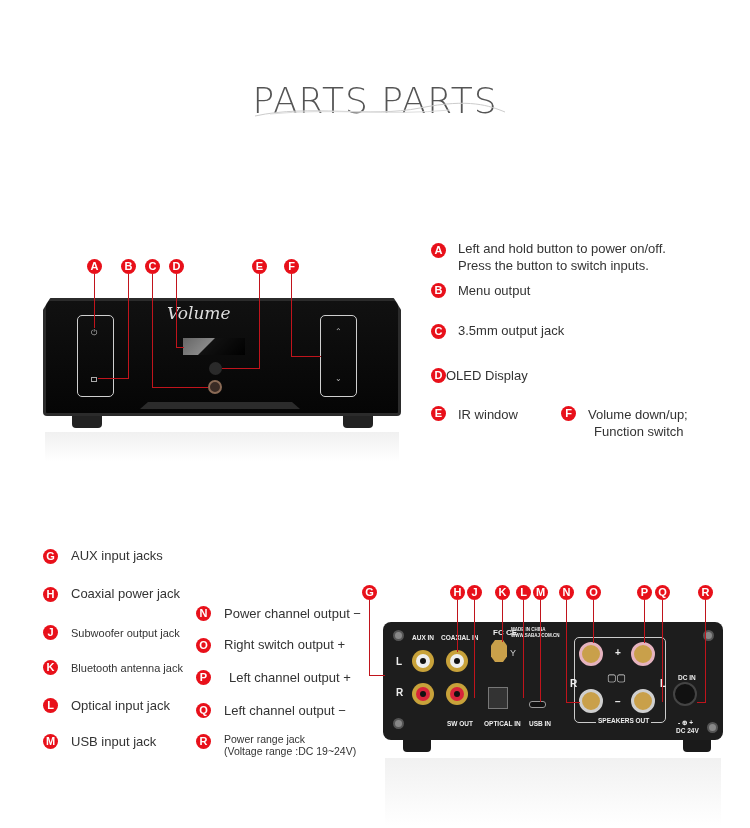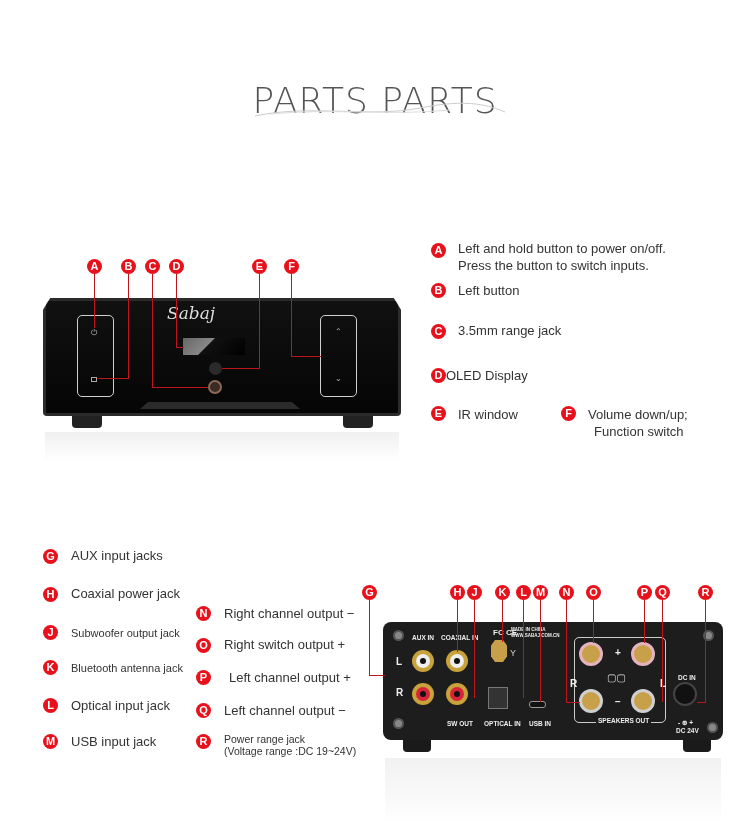--- a/index.html
+++ b/index.html
@@ -90,21 +90,21 @@
   <div class="front-foot" style="left:343px"></div>
   <div class="front-reflect"></div>
 
   <div class="touch-pad" style="left:77px;top:315px"></div>
   <div class="touch-pad" style="left:320px;top:315px"></div>
   <div style="position:absolute;left:91px;top:328px;color:#bbb;font-size:8px">⏻</div>
   <div style="position:absolute;left:91px;top:377px;width:6px;height:5px;border:1px solid #aaa"></div>
   <div style="position:absolute;left:335px;top:327px;color:#bbb;font-size:8px">⌃</div>
   <div style="position:absolute;left:335px;top:374px;color:#bbb;font-size:8px">⌄</div>
 
-  <div class="logo">Sabaj</div>
+  <div class="logo">Volume</div>
   <div class="oled"></div>
   <div class="ir-window"></div>
   <div class="jack35"></div>
   <div class="front-trim"></div>
 
   <div class="badge" style="left:87px;top:259px">A</div>
   <div class="badge" style="left:121px;top:259px">B</div>
   <div class="badge" style="left:145px;top:259px">C</div>
   <div class="badge" style="left:169px;top:259px">D</div>
   <div class="badge" style="left:252px;top:259px">E</div>
@@ -122,24 +122,24 @@
   <div class="line" style="left:291px;top:274px;width:1px;height:82px"></div>
   <div class="line" style="left:291px;top:356px;width:30px;height:1px"></div>
 </div>
 
 <div>
   <div class="badge" style="left:431px;top:243px">A</div>
   <div class="lbl" style="left:458px;top:240px">Left and hold button to power on/off.</div>
   <div class="lbl" style="left:458px;top:257px">Press the button to switch inputs.</div>
 
   <div class="badge" style="left:431px;top:283px">B</div>
-  <div class="lbl" style="left:458px;top:282px">Left button</div>
+  <div class="lbl" style="left:458px;top:282px">Menu output</div>
 
   <div class="badge" style="left:431px;top:324px">C</div>
-  <div class="lbl" style="left:458px;top:322px">3.5mm range jack</div>
+  <div class="lbl" style="left:458px;top:322px">3.5mm output jack</div>
 
   <div class="badge" style="left:431px;top:368px">D</div>
   <div class="lbl" style="left:446px;top:367px">OLED Display</div>
 
   <div class="badge" style="left:431px;top:406px">E</div>
   <div class="lbl" style="left:458px;top:406px">IR window</div>
 
   <div class="badge" style="left:561px;top:406px">F</div>
   <div class="lbl" style="left:588px;top:406px">Volume down/up;</div>
   <div class="lbl" style="left:594px;top:423px">Function switch</div>
@@ -160,21 +160,21 @@
 
   <div class="badge" style="left:43px;top:698px">L</div>
   <div class="lbl" style="left:71px;top:697px">Optical input jack</div>
 
   <div class="badge" style="left:43px;top:734px">M</div>
   <div class="lbl" style="left:71px;top:733px">USB input jack</div>
 </div>
 
 <div>
   <div class="badge" style="left:196px;top:606px">N</div>
-  <div class="lbl" style="left:224px;top:605px">Right channel output −</div>
+  <div class="lbl" style="left:224px;top:605px">Power channel output −</div>
 
   <div class="badge" style="left:196px;top:638px">O</div>
   <div class="lbl" style="left:224px;top:636px">Right switch output +</div>
 
   <div class="badge" style="left:196px;top:670px">P</div>
   <div class="lbl" style="left:229px;top:669px">Left channel output +</div>
 
   <div class="badge" style="left:196px;top:703px">Q</div>
   <div class="lbl" style="left:224px;top:702px">Left channel output −</div>
 

